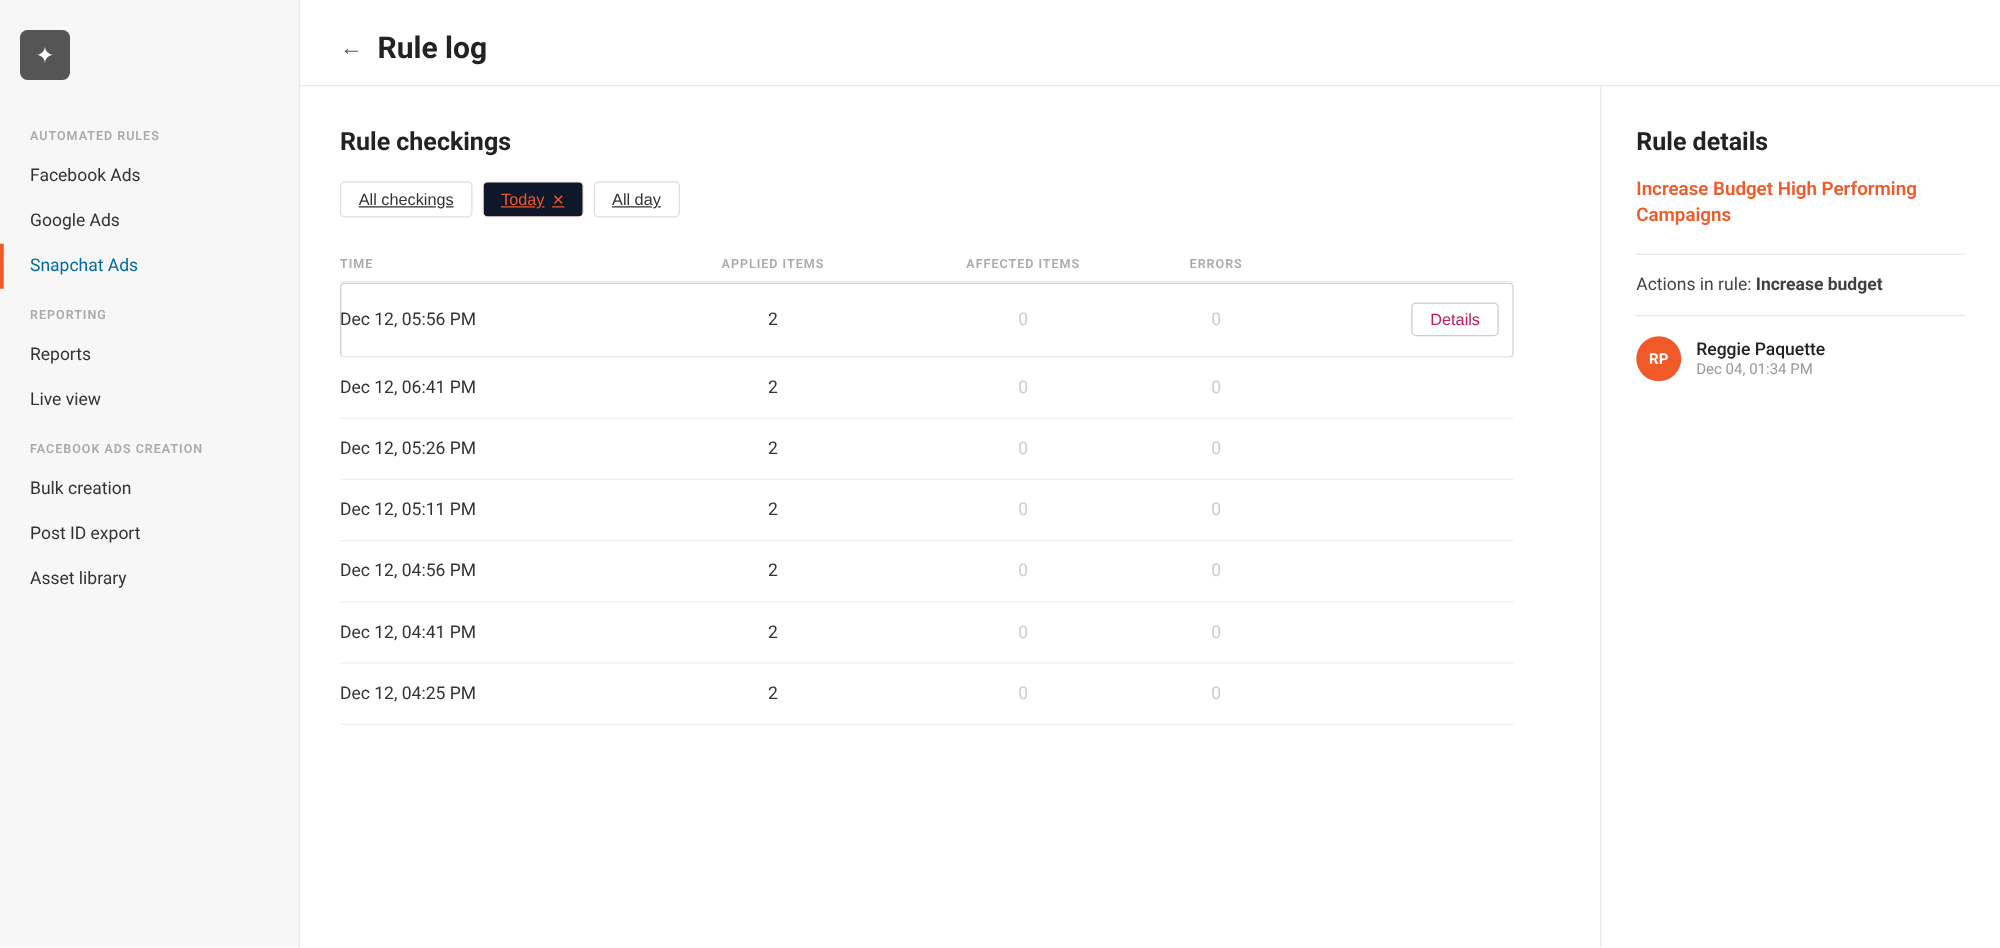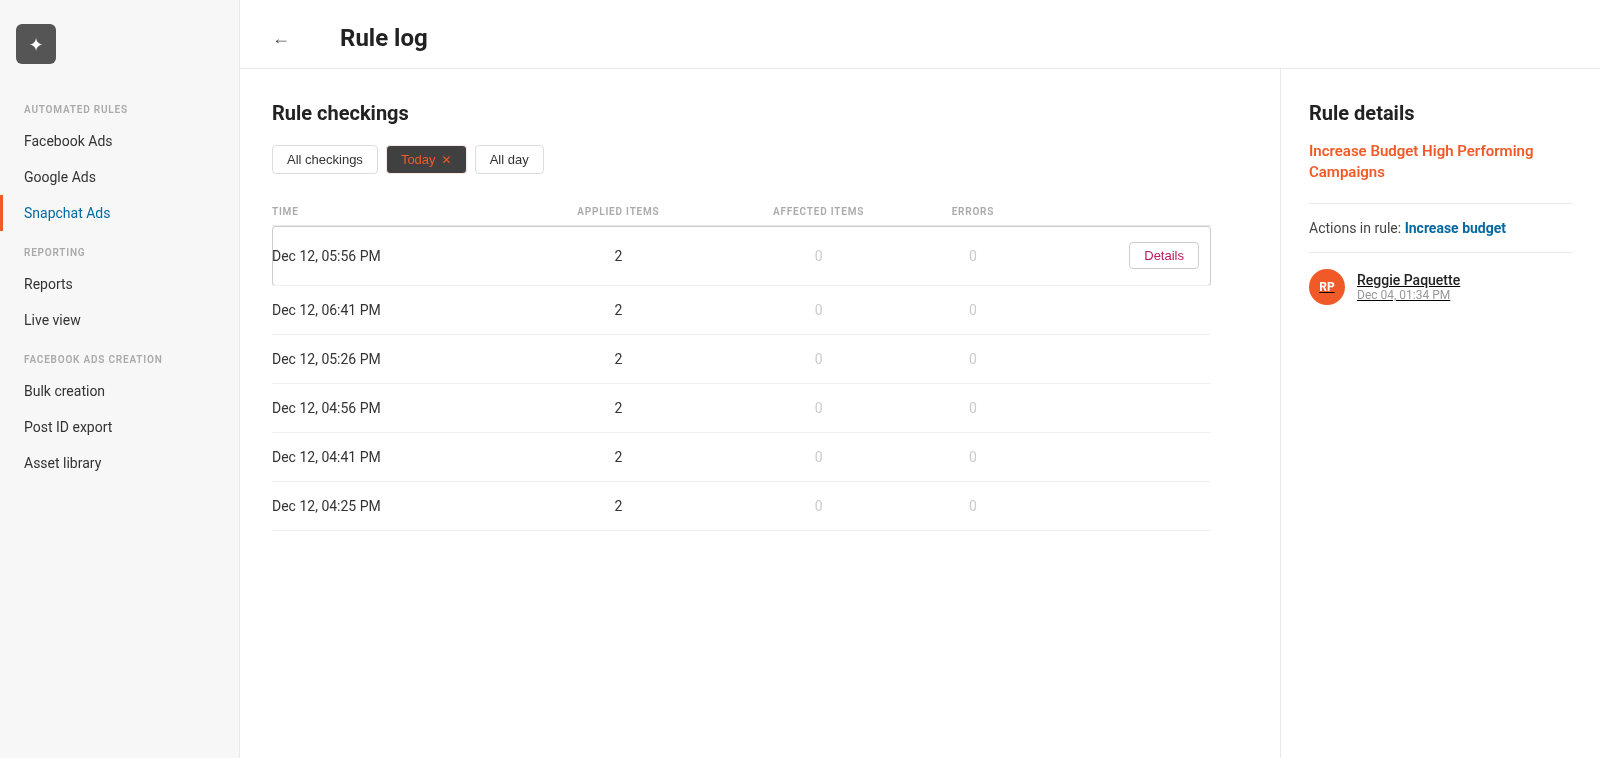--- a/index.html
+++ b/index.html
@@ -74,21 +74,20 @@
     .back-arrow {
       color: #555;
       font-size: 18px;
       cursor: pointer;
       text-decoration: none;
     }
     .page-title {
       font-size: 24px;
       font-weight: 700;
       color: #222;
-      margin-left: 38px;
     }
 
     .main-body {
       display: flex;
       flex: 1;
       overflow: hidden;
     }
 
     
     .rule-checkings-panel {
@@ -111,23 +110,24 @@
       align-items: center;
     }
     .filter-btn {
       padding: 6px 14px;
       border-radius: 4px;
       font-size: 13px;
       cursor: pointer;
       border: 1px solid #ddd;
       background: white;
       color: #333;
+      text-decoration: underline;
     }
     .filter-btn.active-filter {
-      background: #404040;
+      background: #0f172a;
       border-color: #fde8e1;
       color: #f05a28;
       display: flex;
       align-items: center;
       gap: 6px;
     }
     .filter-btn.active-filter .x-icon {
       font-size: 12px;
       color: #f05a28;
     }
@@ -211,32 +211,31 @@
       border-top: 1px solid #e8e8e8;
       margin: 16px 0;
     }
     .actions-in-rule {
       font-size: 14px;
       color: #444;
       margin-bottom: 16px;
     }
     .actions-in-rule strong {
       font-weight: 700;
-      color: #0369a1;
+      color: #404040;
     }
     .divider2 {
       border: none;
       border-top: 1px solid #e8e8e8;
       margin: 16px 0;
     }
     .updated-by {
       display: flex;
       align-items: center;
       gap: 12px;
-      text-decoration: underline;
     }
     .avatar {
       width: 36px;
       height: 36px;
       border-radius: 50%;
       background: #f05a28;
       color: white;
       font-size: 12px;
       font-weight: 700;
       display: flex;
@@ -322,20 +321,27 @@
             </tr>
             <tr>
               <td>Dec 12, 06:41 PM</td>
               <td class="applied-items" style="text-align: center; color: rgb(51, 51, 51);">2</td>
               <td>0</td>
               <td>0</td>
               <td style="text-align: right; padding-right: 12px;"></td>
             </tr>
             <tr>
               <td>Dec 12, 05:26 PM</td>
+              <td class="applied-items" style="text-align: center; color: rgb(51, 51, 51);">2</td>
+              <td>0</td>
+              <td>0</td>
+              <td style="text-align: right; padding-right: 12px;"></td>
+            </tr>
+            <tr>
+              <td>Dec 12, 05:11 PM</td>
               <td class="applied-items" style="text-align: center; color: rgb(51, 51, 51);">2</td>
               <td>0</td>
               <td>0</td>
               <td style="text-align: right; padding-right: 12px;"></td>
             </tr>
             <tr>
               <td>Dec 12, 04:56 PM</td>
               <td class="applied-items" style="text-align: center; color: rgb(51, 51, 51);">2</td>
               <td>0</td>
               <td>0</td>

